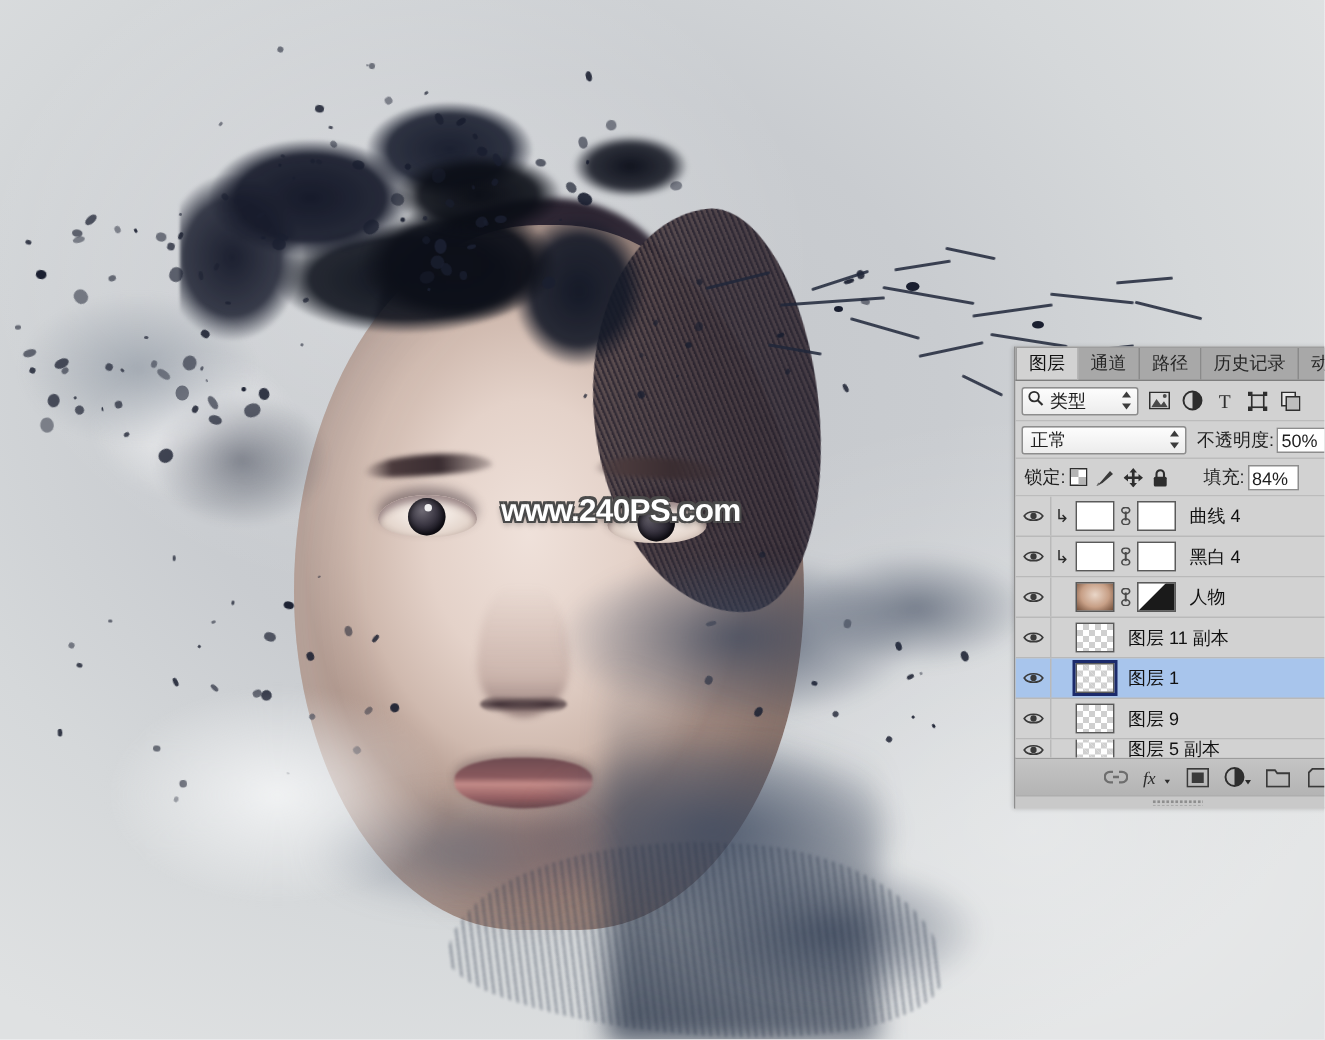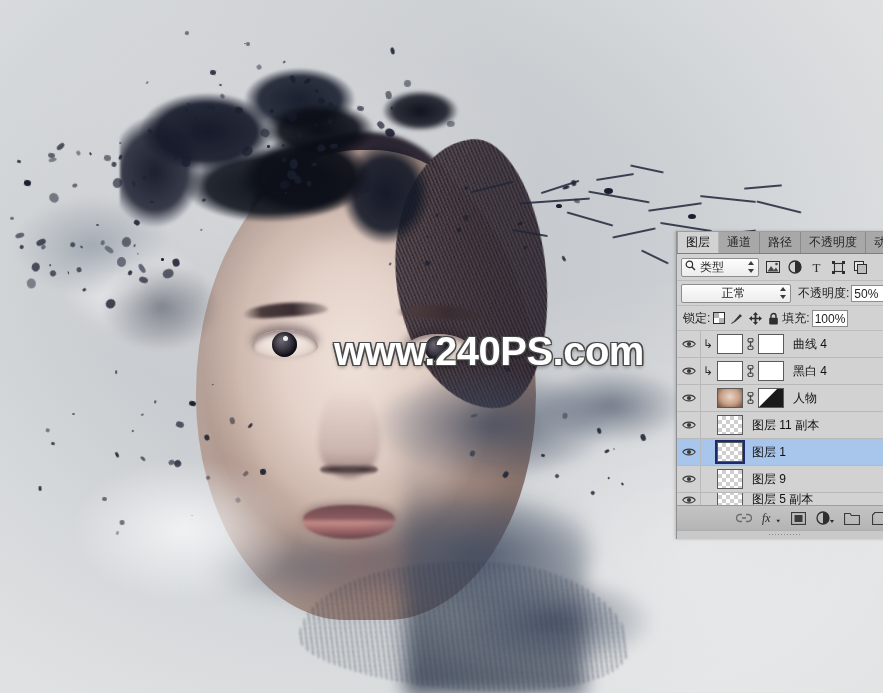--- a/index.html
+++ b/index.html
@@ -218,21 +218,21 @@
     background: radial-gradient(ellipse 95px 68px at 50% 50%, rgba(250,250,251,.8) 0%, rgba(250,250,251,0) 74%);
     filter: blur(4px);
   }
 
   
   #watermark {
     position: absolute;
     left: 334px; top: 329px;
     font-family: "Liberation Sans", sans-serif;
     font-weight: bold;
-    font-size: 40px;
+    font-size: 21px;
     letter-spacing: -0.5px;
     color: #ffffff;
     text-shadow:
       -1.4px -1.4px 0 #4a4a4a,
        1.4px -1.4px 0 #4a4a4a,
       -1.4px  1.4px 0 #4a4a4a,
        1.4px  1.4px 0 #4a4a4a,
        0 2px 4px rgba(0,0,0,.45);
     white-space: nowrap;
     pointer-events: none;
@@ -328,21 +328,21 @@
   }
   #blend-select {
     display: flex; align-items: center;
     width: 110px; height: 19px;
     background: linear-gradient(#fdfdfd, #ececec);
     border: 1px solid #8d8d8d;
     border-radius: 2px;
     padding: 0 3px;
     box-sizing: border-box;
   }
-  #blend-label { flex: 1 1 auto; font-size: 12px; padding-left: 2px; text-align: center; }
+  #blend-label { flex: 1 1 auto; font-size: 12px; padding-left: 2px; }
   .field-label { font-size: 12px; margin-left: 7px; white-space: nowrap; }
   .num-field {
     height: 17px; line-height: 17px;
     min-width: 34px;
     background: #ffffff;
     border: 1px solid #8d8d8d;
     font-size: 12px;
     padding: 0 2px;
     margin-left: 2px;
     box-sizing: border-box;
@@ -684,21 +684,21 @@
 
     <div id="watermark">www.240PS.com</div>
   </div>
 
   <div id="layers-panel">
 
     <div id="tab-strip">
       <div class="tab active">图层</div>
       <div class="tab">通道</div>
       <div class="tab">路径</div>
-      <div class="tab">不透明度</div>
+      <div class="tab">历史记录</div>
       <div class="tab">动作</div>
     </div>
 
     <div id="filter-row">
       <div id="kind-select">
         <span class="mag">
           <svg width="11" height="11" viewBox="0 0 11 11">
               <circle cx="4.4" cy="4.4" r="3.2" fill="none" stroke="#2e2e2e" stroke-width="1.2"></circle>
               <line x1="6.8" y1="6.8" x2="10" y2="10" stroke="#2e2e2e" stroke-width="1.4"></line>
             </svg>
@@ -769,22 +769,22 @@
         <svg width="13" height="13" viewBox="0 0 13 13">
             <path d="M6.5 0 L9 3 L7.4 3 L7.4 5.7 L10 5.7 L10 4 L13 6.5 L10 9 L10 7.3 L7.4 7.3 L7.4 10 L9 10 L6.5 13 L4 10 L5.6 10 L5.6 7.3 L3 7.3 L3 9 L0 6.5 L3 4 L3 5.7 L5.6 5.7 L5.6 3 L4 3 Z" fill="#2e2e2e"></path>
           </svg>
       </span>
       <span class="lock-icon">
         <svg width="11" height="13" viewBox="0 0 11 13">
             <path d="M3 6 L3 4 A2.5 2.5 0 0 1 8 4 L8 6" fill="none" stroke="#2e2e2e" stroke-width="1.4"></path>
             <rect x="1.2" y="5.8" width="8.6" height="6.6" rx="1" fill="#2e2e2e"></rect>
           </svg>
       </span>
-      <span class="field-label" style="margin-left:0">填充:</span>
-      <span class="num-field">100%</span>
+      <span class="field-label" style="margin-left:20px">填充:</span>
+      <span class="num-field">84%</span>
     </div>
 
     <div id="layer-list">
         <div class="layer-row">
           <div class="eye-cell">
             <svg width="14" height="10" viewBox="0 0 14 10">
               <path d="M0.8 5 C3 1.2 11 1.2 13.2 5 C11 8.8 3 8.8 0.8 5 Z" fill="none" stroke="#3a3a3a" stroke-width="1.1"></path>
               <circle cx="7" cy="5" r="2.1" fill="#3a3a3a"></circle>
             </svg>
           </div>

